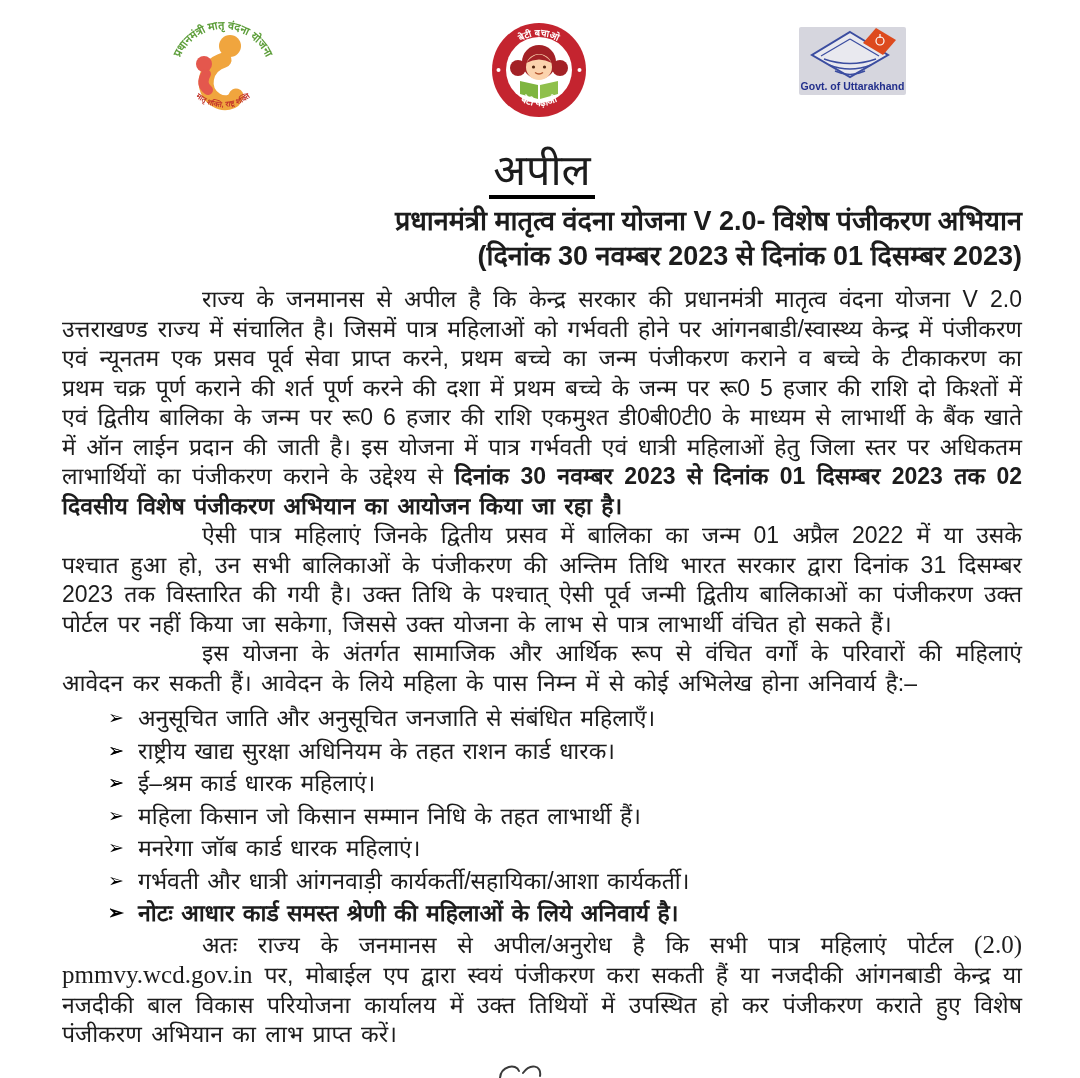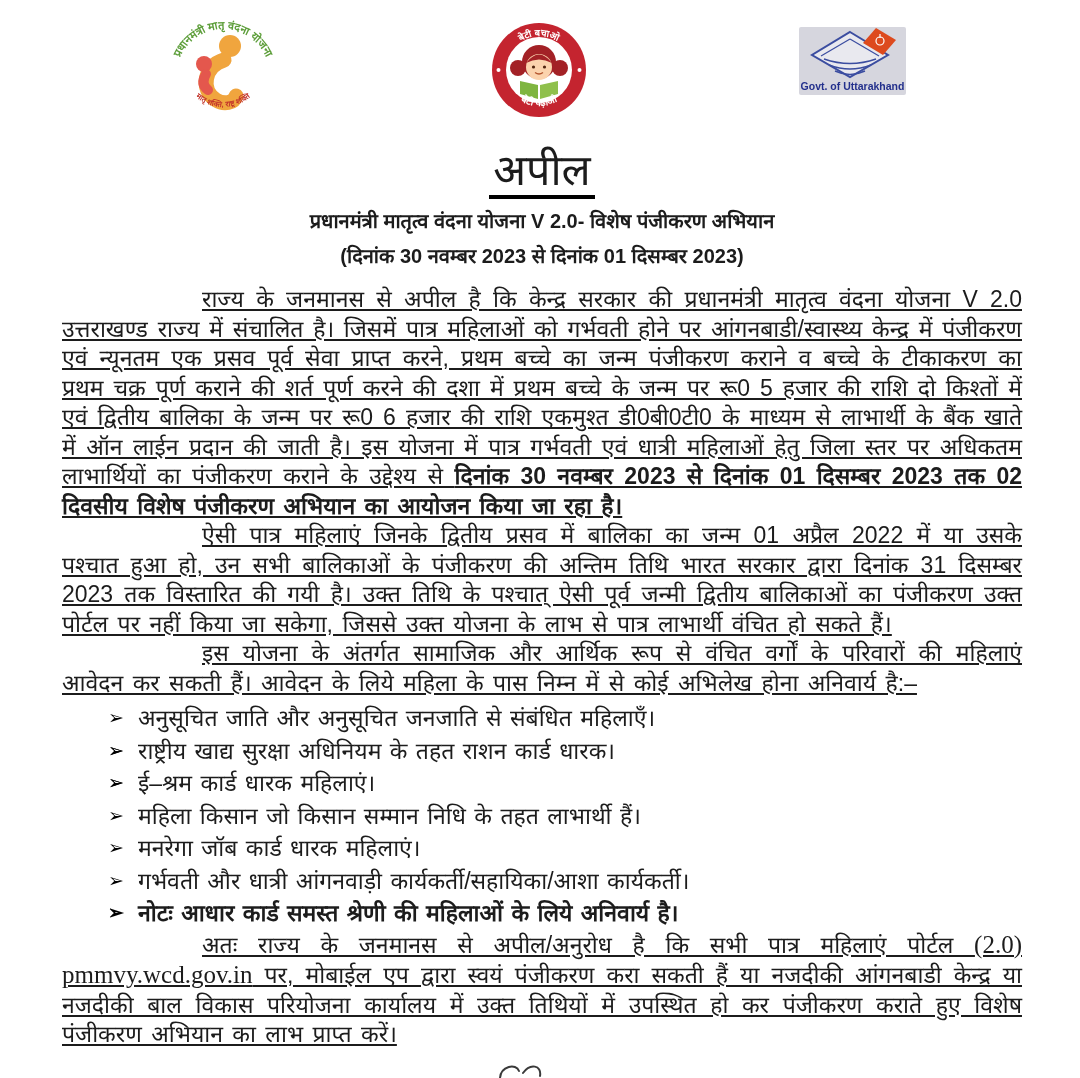--- a/index.html
+++ b/index.html
@@ -15,26 +15,26 @@
   .logo-uk    { left:799px; top:27px; width:97px; height:68px; }
 
   
   .content { position:absolute; left:62px; right:58px; top:146px; }
   .title-wrap { text-align:center; margin:0 0 6px 0; }
   .title {
     display:inline-block; font-size:43px; font-weight:normal; line-height:48px;
     border-bottom:4px solid #000; padding:0 4px 1px 4px;
   }
   .subtitle {
-    text-align:center; font-weight:bold; font-size:20px; line-height:33px; margin:2px 0 0 0;
+    text-align:right; font-weight:bold; font-size:27px; line-height:33px; margin:2px 0 0 0;
   }
   .body-text { margin-top:12px; }
   p.para {
     margin:0; font-size:23px; line-height:29.5px;
-    text-align:justify; text-indent:140px; word-spacing:3px;text-decoration:underline;
+    text-align:justify; text-indent:140px; word-spacing:3px;
   }
   .bold { font-weight:bold; }
   .latin-serif { font-family:"Liberation Serif", serif; font-size:25px; }
   ul.bullets { list-style:none; margin:4px 0 0 0; padding:0 0 0 46px; }
   ul.bullets li {
     position:relative; padding-left:30px; font-size:23px; line-height:32.5px;
     word-spacing:2px;
   }
   ul.bullets li .arrow {
     position:absolute; left:0; top:0; font-size:19px; line-height:32.5px; color:#000;

